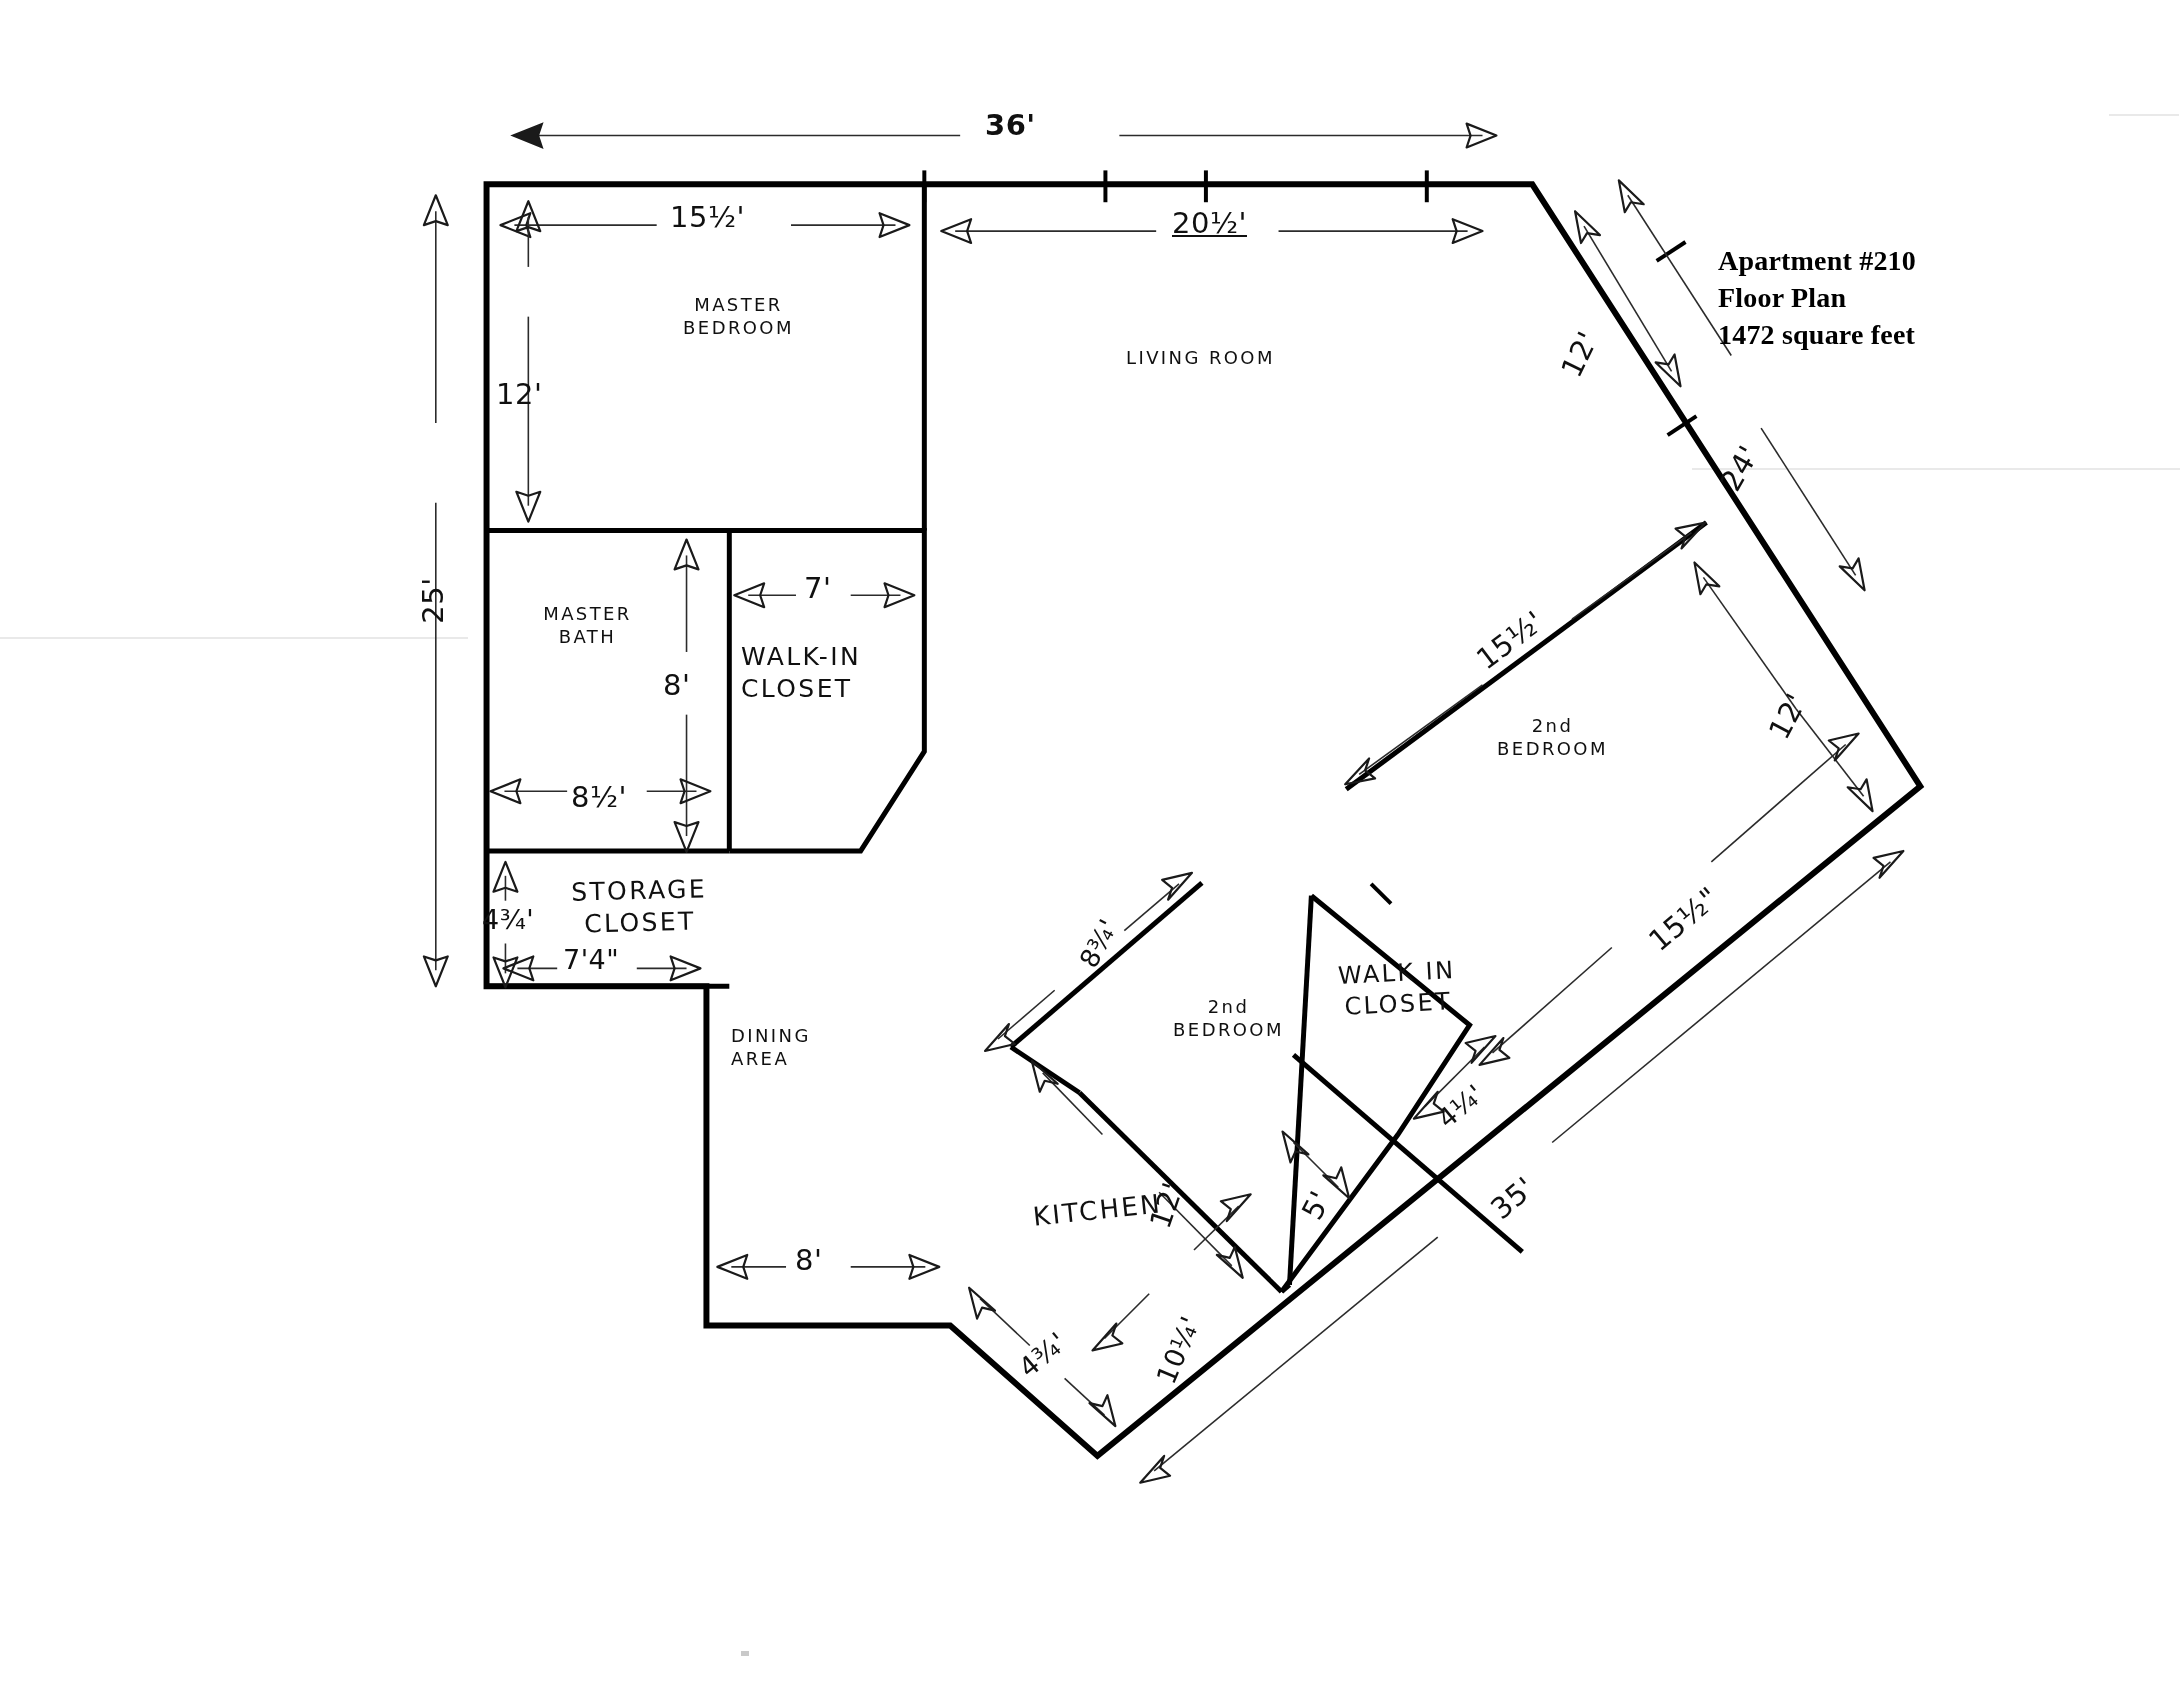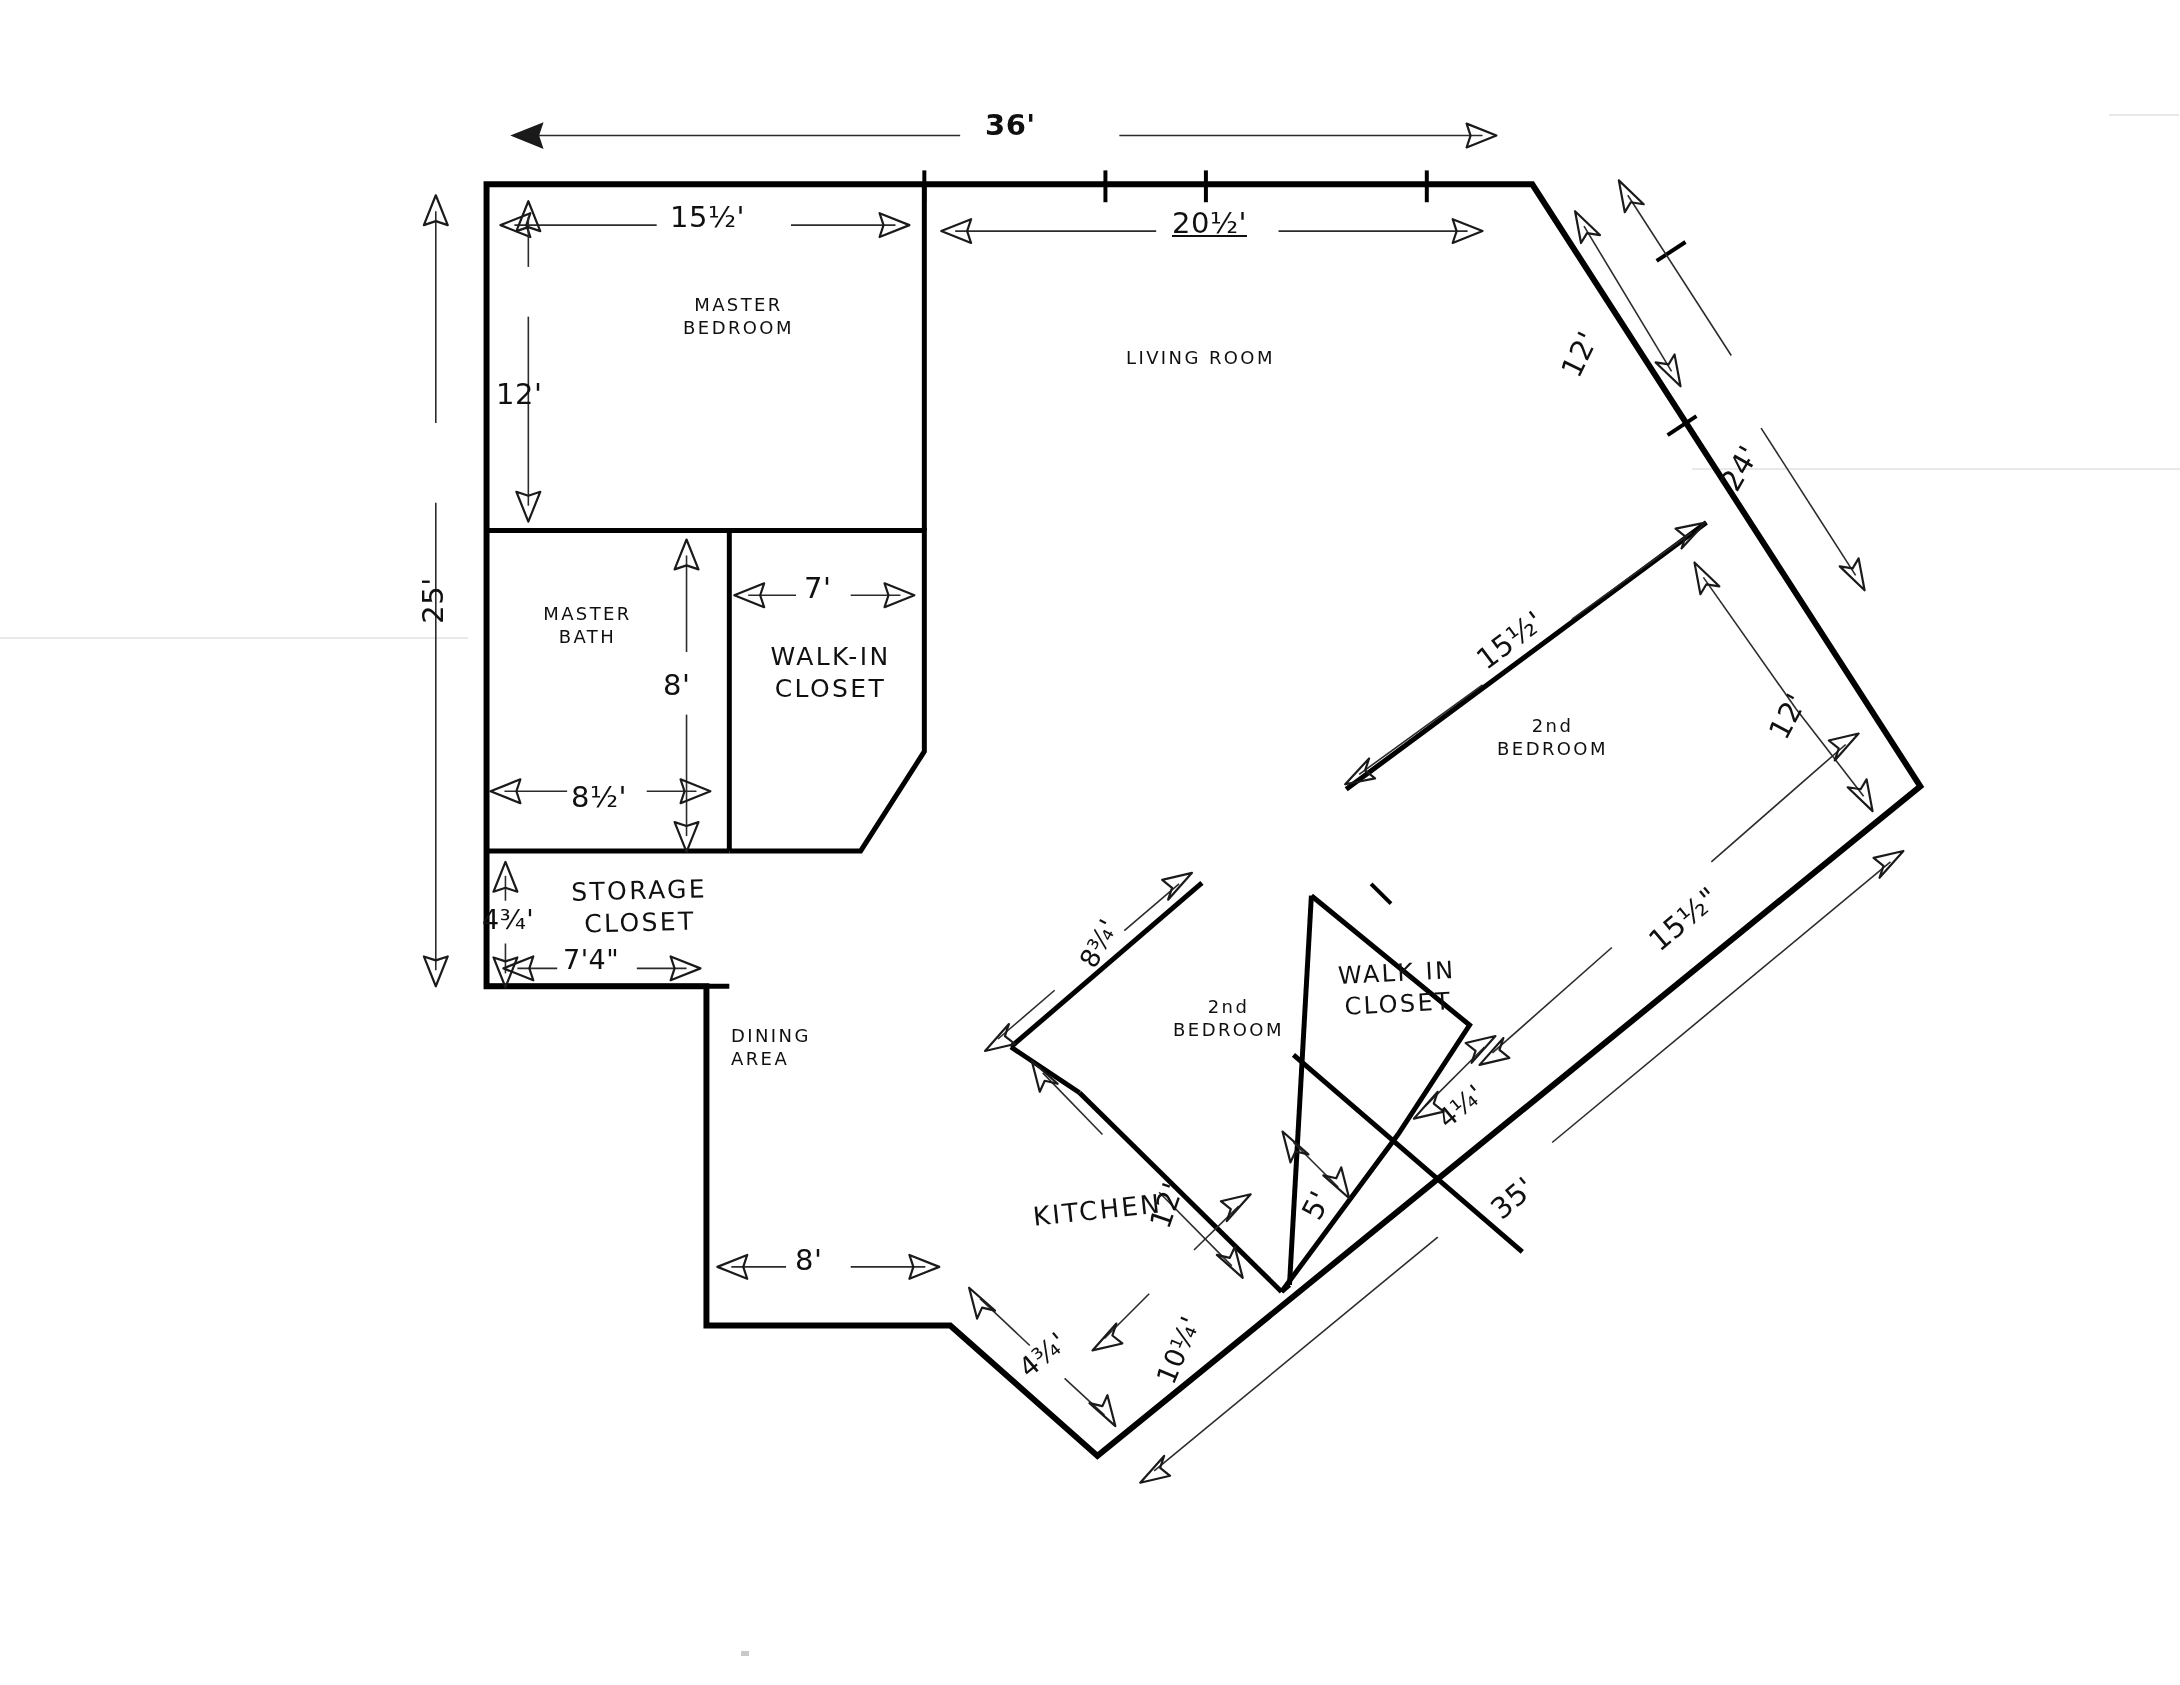--- a/index.html
+++ b/index.html
@@ -235,21 +235,21 @@
 
   <div class="hand room-label" style="left:1126px;top:346px;width:259px;text-align:left;">
     <div>LIVING ROOM</div>
   </div>
 
   <div class="hand room-label" style="left:498px;top:602px;width:179px;text-align:center;">
     <div>MASTER</div>
     <div>BATH</div>
   </div>
 
-  <div class="hand room-label" style="left:741px;top:641px;width:179px;text-align:center;font-size:25px;">
+  <div class="hand room-label" style="left:741px;top:641px;width:179px;text-align:left;font-size:25px;">
     <div>WALK-IN</div>
     <div>CLOSET</div>
   </div>
 
   <div class="hand room-label" style="left:545px;top:875px;width:189px;text-align:center;font-size:25px;transform:rotate(-1.5deg);">
     <div>STORAGE</div>
     <div>CLOSET</div>
   </div>
 
   <div class="hand room-label" style="left:731px;top:1024px;width:174px;text-align:left;">
@@ -315,15 +315,20 @@
   <div class="hand dim-label" style="left:1144px;top:1187px;transform:rotate(-71deg);">12'</div>
 
   <div class="hand dim-label" style="left:1303px;top:1187px;transform:rotate(-63deg);">5'</div>
 
   <div class="hand dim-label" style="left:1436px;top:1090px;font-size:26px;transform:rotate(-40deg);">4¼'</div>
 
   <div class="hand dim-label" style="left:1144px;top:1333px;font-size:27px;transform:rotate(-67deg);">10¼'</div>
 
   <div class="hand dim-label" style="left:1017px;top:1338px;font-size:27px;transform:rotate(-40deg);">4¾'</div>
 
+  <div class="titleblock">
+    <div>Apartment #210</div>
+    <div>Floor Plan</div>
+    <div>1472 square feet</div>
+  </div>
 
 </div>
 
 
 </body></html>

